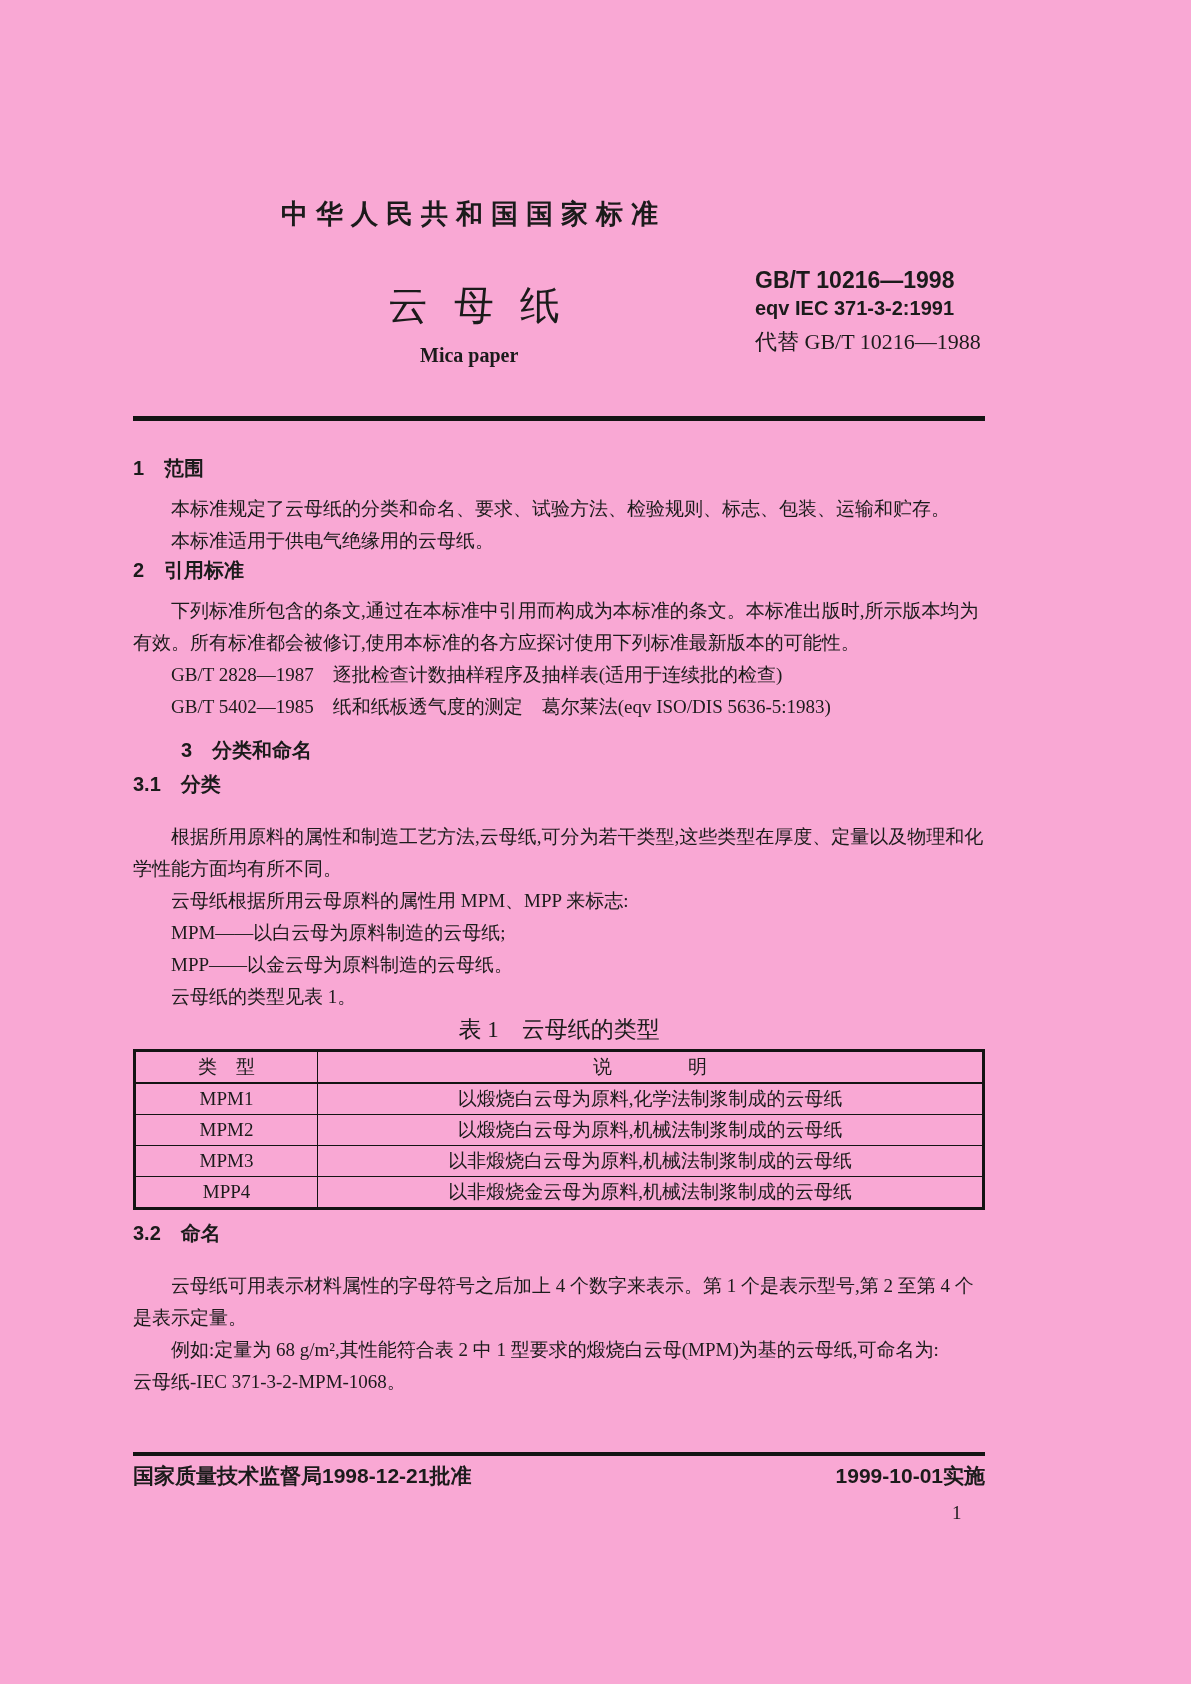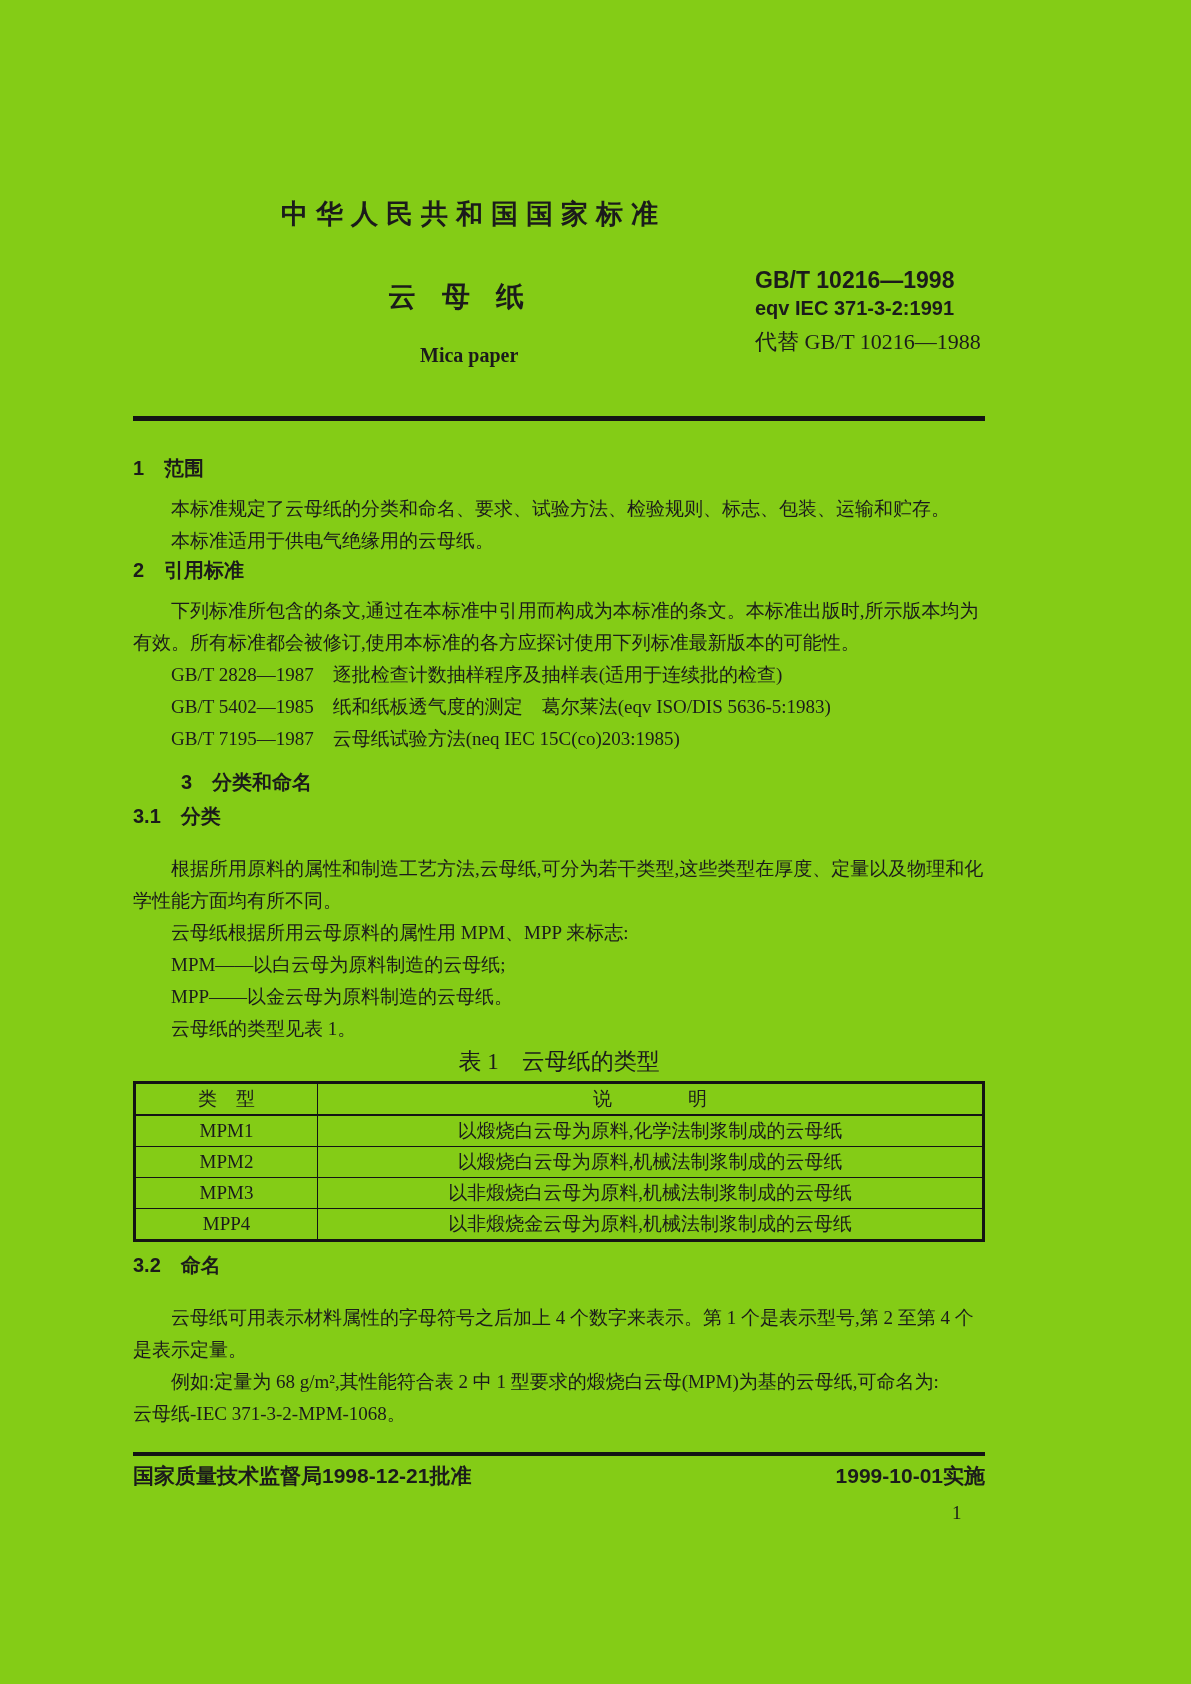--- a/index.html
+++ b/index.html
@@ -4,38 +4,38 @@
 <style>
   * { box-sizing: border-box; }
   html, body { margin: 0; padding: 0; }
   body { background: #e9e9e9; }
 
   .page {
     position: relative;
     width: 1191px;
     height: 1684px;
     margin: 0 auto;
-    background: #84cc16;
+    background: #f9a8d4;
     color: #1b1b1b;
     font-family: "Liberation Serif", "DejaVu Serif", serif;
     overflow: hidden;
   }
 
   .content { position: absolute; left: 133px; top: 0; width: 852px; }
   .abs { position: absolute; }
 
   .std-label {
     top: 196px; left: 148px;
     font-size: 27px; font-weight: bold; letter-spacing: 8px;
     font-family: "Liberation Sans", "DejaVu Sans", sans-serif;
     white-space: pre-wrap;
   }
   .title-cn {
     top: 278px; left: 255px;
-    font-size: 28px; font-weight: bold; letter-spacing: 26px;
+    font-size: 40px; font-weight: normal; letter-spacing: 26px;
     font-family: "Liberation Sans", "DejaVu Sans", sans-serif;
     white-space: pre-wrap;
   }
   .code-block { top: 266px; left: 622px; }
   .code-line1 {
     font-size: 23px; font-weight: bold; line-height: 29px;
     font-family: "Liberation Sans", "DejaVu Sans", sans-serif;
     white-space: pre-wrap;
   }
   .code-line2 {
@@ -118,21 +118,20 @@
     <div class="body-flow">
 
       <div class="h1">1　范围</div>
       <p class="indent mt12">本标准规定了云母纸的分类和命名、要求、试验方法、检验规则、标志、包装、运输和贮存。</p>
       <p class="indent">本标准适用于供电气绝缘用的云母纸。</p>
 
       <div class="h1 mt22">2　引用标准</div>
       <p class="indent mt12">下列标准所包含的条文,通过在本标准中引用而构成为本标准的条文。本标准出版时,所示版本均为有效。所有标准都会被修订,使用本标准的各方应探讨使用下列标准最新版本的可能性。</p>
       <p class="indent">GB/T 2828—1987　逐批检查计数抽样程序及抽样表(适用于连续批的检查)</p>
       <p class="indent">GB/T 5402—1985　纸和纸板透气度的测定　葛尔莱法(eqv ISO/DIS 5636-5:1983)</p>
-      <p class="indent">GB/T 7195—1987　云母纸试验方法(neq IEC 15C(co)203:1985)</p>
 
       <div class="h1 mt14">3　分类和命名</div>
 
       <div class="h2 mt8">3.1　分类</div>
       <p class="indent mt6">根据所用原料的属性和制造工艺方法,云母纸,可分为若干类型,这些类型在厚度、定量以及物理和化学性能方面均有所不同。</p>
       <p class="indent">云母纸根据所用云母原料的属性用 MPM、MPP 来标志:</p>
       <p class="indent">MPM——以白云母为原料制造的云母纸;</p>
       <p class="indent">MPP——以金云母为原料制造的云母纸。</p>
       <p class="indent">云母纸的类型见表 1。</p>
 

